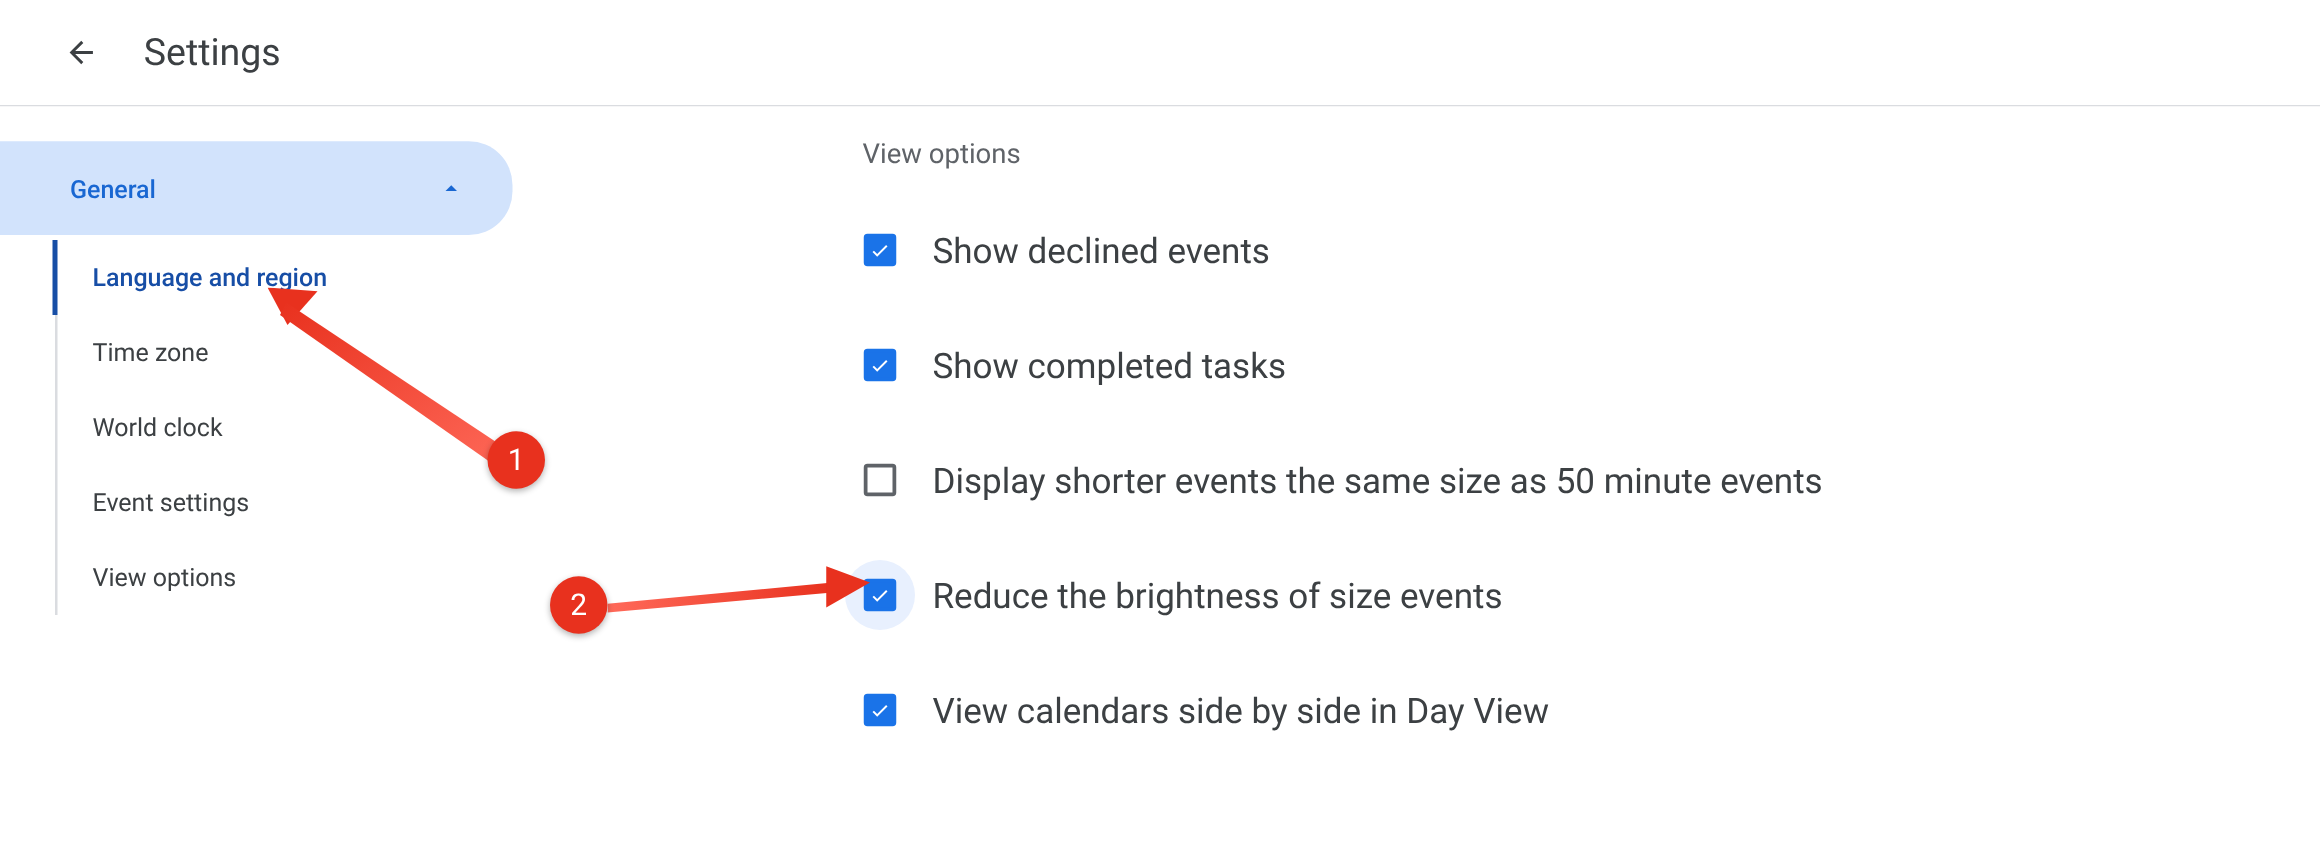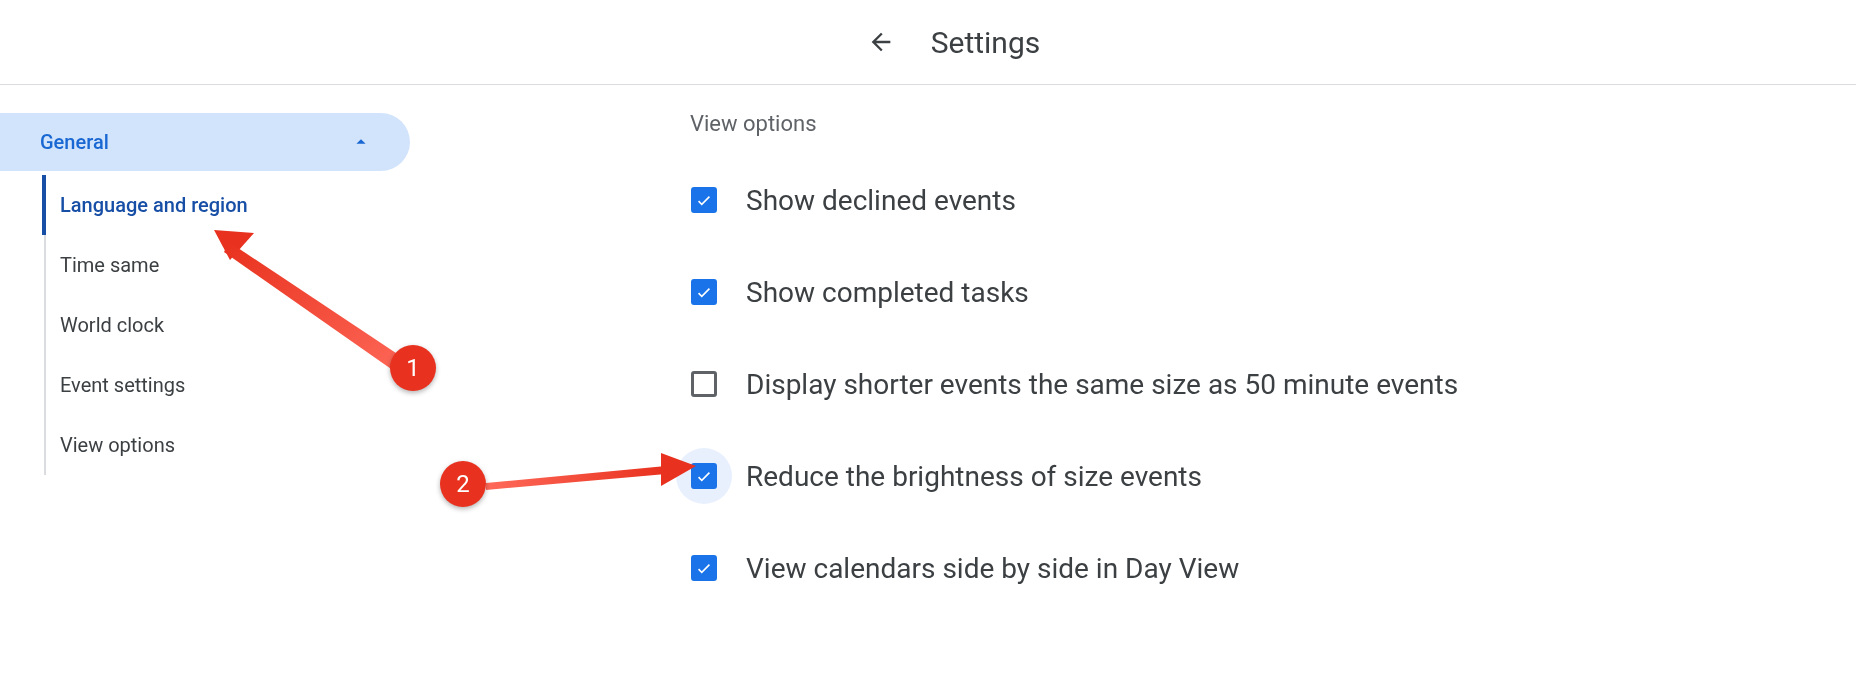--- a/index.html
+++ b/index.html
@@ -14,21 +14,20 @@
       height: 686px;
       position: relative;
       overflow: hidden;
     }
     .header {
       display: flex;
       align-items: center;
       height: 85px;
       padding-left: 45px;
       border-bottom: 1px solid #dadce0;
-      justify-content: center;
     }
     .back-arrow {
       width: 40px;
       height: 40px;
       display: flex;
       align-items: center;
       justify-content: center;
       cursor: pointer;
       margin-right: 30px;
     }
@@ -47,41 +46,41 @@
     .sidebar {
       width: 410px;
       padding-top: 28px;
     }
     .nav-section-header {
       display: flex;
       align-items: center;
       justify-content: space-between;
       background: #d2e3fc;
       border-radius: 0 35px 35px 0;
-      height: 58px;
-      padding-left: 40px;
+      height: 75px;
+      padding-left: 56px;
       padding-right: 38px;
       cursor: pointer;
     }
     .nav-section-header .label {
       color: #1967d2;
       font-size: 20px;
       font-weight: 500;
     }
     .nav-section-header svg {
       width: 22px;
       height: 22px;
     }
     .nav-items {
       margin-top: 4px;
       margin-left: 44px;
       border-left: 2px solid transparent;
     }
     .nav-item {
-      padding: 18px 0 18px 14px;
+      padding: 18px 0 18px 28px;
       font-size: 20px;
       color: #3c4043;
       cursor: pointer;
       position: relative;
       border-left: 2px solid #dadce0;
       margin-left: -2px;
     }
     .nav-item.active {
       color: #174ea6;
       font-weight: 500;
@@ -189,21 +188,21 @@
 <div class="content">
   <div class="sidebar">
     <div class="nav-section-header">
       <span class="label">General</span>
       <svg viewBox="0 0 24 24">
           <path d="M7 14l5-5 5 5z" fill="#1967d2"></path>
         </svg>
     </div>
     <div class="nav-items">
       <div class="nav-item active"><span>Language and region</span></div>
-      <div class="nav-item"><span>Time same</span></div>
+      <div class="nav-item"><span>Time zone</span></div>
       <div class="nav-item"><span>World clock</span></div>
       <div class="nav-item"><span>Event settings</span></div>
       <div class="nav-item"><span>View options</span></div>
     </div>
   </div>
 
   <div class="main">
     <div class="section-title">View options</div>
 
     <div class="checkbox-row">

